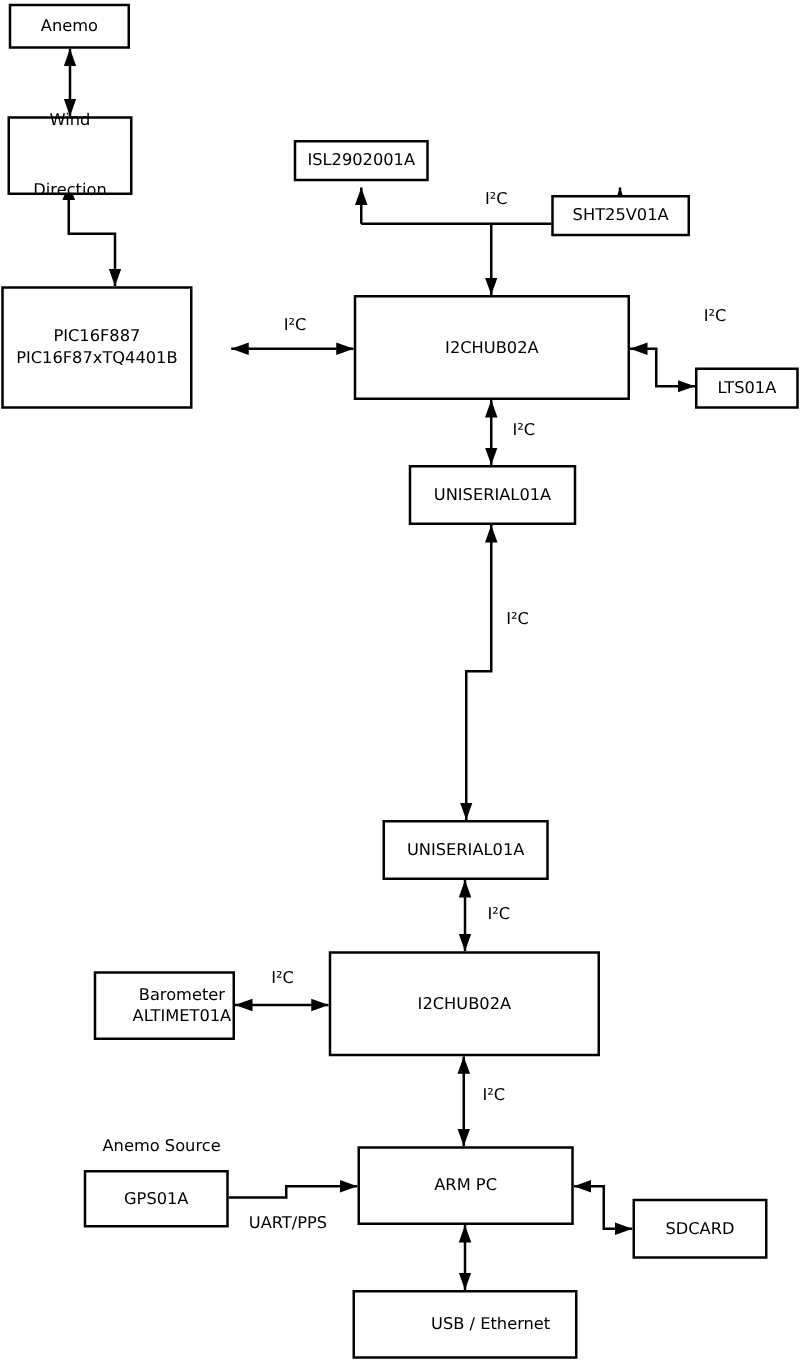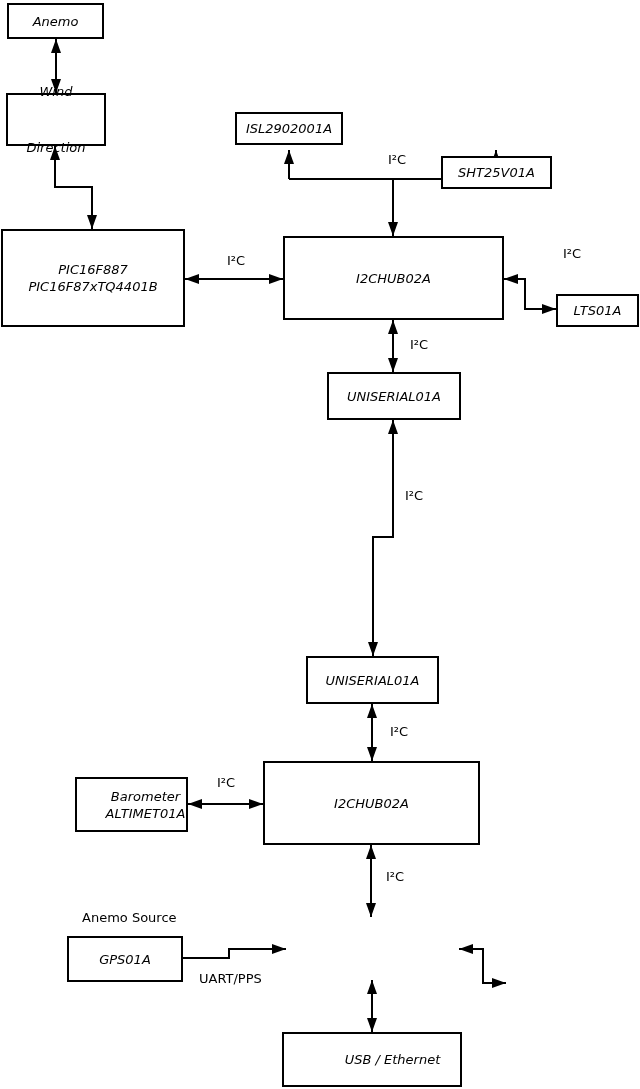--- a/index.html
+++ b/index.html
@@ -25,21 +25,20 @@
     border: 2px solid #000000;
     display: flex;
     flex-direction: column;
     align-items: center;
     justify-content: center;
     text-align: left;
     font-size: 13px;
     line-height: 17px;
     z-index: 2;
     white-space: nowrap;
-    font-style: italic;
   }
   .lbl {
     position: absolute;
     font-size: 13px;
     line-height: 15px;
     z-index: 3;
     white-space: nowrap;
   }
   path.wire {
     stroke: #000000;
@@ -86,26 +85,26 @@
 
     <path class="wire" d="M459,949 L483,949 L483,983 L506,983" marker-start="url(#ah)" marker-end="url(#ah)"></path>
 
     <path class="wire" d="M372,980 L372,1032" marker-start="url(#ah)" marker-end="url(#ah)"></path>
   </svg>
 
   <div class="node" style="left:7px; top:3px; width:97px; height:36px;">
     <span>Anemo</span>
   </div>
 
-  <div class="node" style="left:6px; top:93px; width:100px; height:53px;gap:39px;">
+  <div class="node" style="left:6px; top:93px; width:100px; height:63px;gap:39px;">
     <span>Wind</span>
     <span>Direction</span>
   </div>
 
-  <div class="node" style="left:1px; top:229px; width:184px; height:98px;">
+  <div class="node" style="left:1px; top:229px; width:153px; height:98px;">
     <span>PIC16F887</span>
     <span>PIC16F87xTQ4401B</span>
   </div>
 
   <div class="node" style="left:235px; top:112px; width:108px; height:33px;">
     <span>ISL2902001A</span>
   </div>
 
   <div class="node" style="left:441px; top:116px; width:111px; height:33px;margin-top:40px;">
     <span>SHT25V01A</span>
@@ -129,25 +128,31 @@
 
   <div class="node" style="left:75px; top:777px; width:113px; height:55px;padding-left:28px;">
     <span>Barometer</span>
     <span>ALTIMET01A</span>
   </div>
 
   <div class="node" style="left:263px; top:761px; width:217px; height:84px;">
     <span>I2CHUB02A</span>
   </div>
 
+  <div class="node" style="left:286px; top:917px; width:173px; height:63px;">
+    <span>ARM PC</span>
+  </div>
 
   <div class="node" style="left:67px; top:936px; width:116px; height:46px;">
     <span>GPS01A</span>
   </div>
 
+  <div class="node" style="left:506px; top:959px; width:108px; height:48px;">
+    <span>SDCARD</span>
+  </div>
 
   <div class="node" style="left:282px; top:1032px; width:180px; height:55px;padding-left:41px;">
     <span>USB / Ethernet</span>
   </div>
 
   <span class="lbl" style="left:388px; top:152px;">I²C</span>
   <span class="lbl" style="left:227px; top:253px;">I²C</span>
   <span class="lbl" style="left:563px; top:246px;">I²C</span>
   <span class="lbl" style="left:410px; top:337px;">I²C</span>
   <span class="lbl" style="left:405px; top:488px;">I²C</span>

